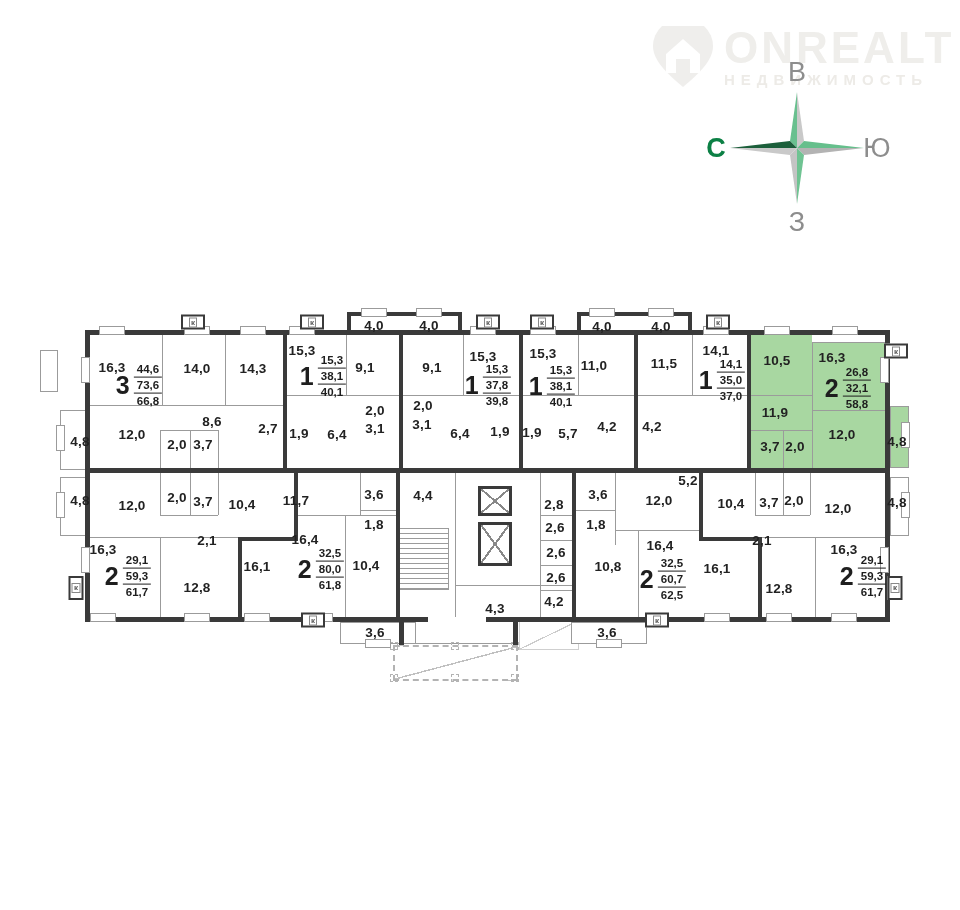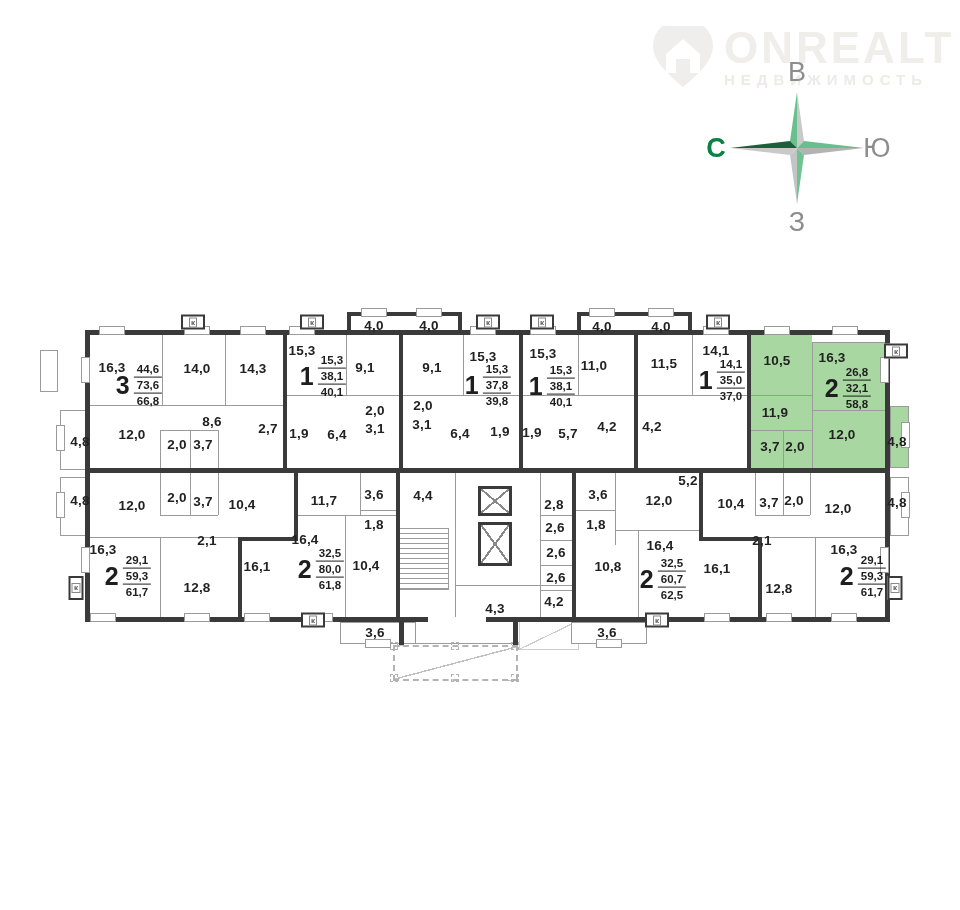--- a/index.html
+++ b/index.html
@@ -254,21 +254,21 @@
       <div class="room-label" style="left: 897px; top: 441px;">4,8</div>
       <div class="room-label" style="left: 80px; top: 500px;">4,8</div>
       <div class="room-label" style="left: 132px; top: 505px;">12,0</div>
       <div class="room-label" style="left: 177px; top: 497px;">2,0</div>
       <div class="room-label" style="left: 203px; top: 501px;">3,7</div>
       <div class="room-label" style="left: 242px; top: 504px;">10,4</div>
       <div class="room-label" style="left: 103px; top: 549px;">16,3</div>
       <div class="room-label" style="left: 207px; top: 540px;">2,1</div>
       <div class="room-label" style="left: 197px; top: 587px;">12,8</div>
       <div class="room-label" style="left: 257px; top: 566px;">16,1</div>
-      <div class="room-label" style="left: 324px; top: 500px;">11,7</div>
+      <div class="room-label" style="left: 296px; top: 500px;">11,7</div>
       <div class="room-label" style="left: 374px; top: 494px;">3,6</div>
       <div class="room-label" style="left: 423px; top: 495px;">4,4</div>
       <div class="room-label" style="left: 374px; top: 524px;">1,8</div>
       <div class="room-label" style="left: 305px; top: 539px;">16,4</div>
       <div class="room-label" style="left: 366px; top: 565px;">10,4</div>
       <div class="room-label" style="left: 375px; top: 632px;">3,6</div>
       <div class="room-label" style="left: 495px; top: 600px; margin-top: 8px;">4,3</div>
       <div class="room-label" style="left: 554px; top: 601px;">4,2</div>
       <div class="room-label" style="left: 554px; top: 504px;">2,8</div>
       <div class="room-label" style="left: 555px; top: 527px;">2,6</div>

